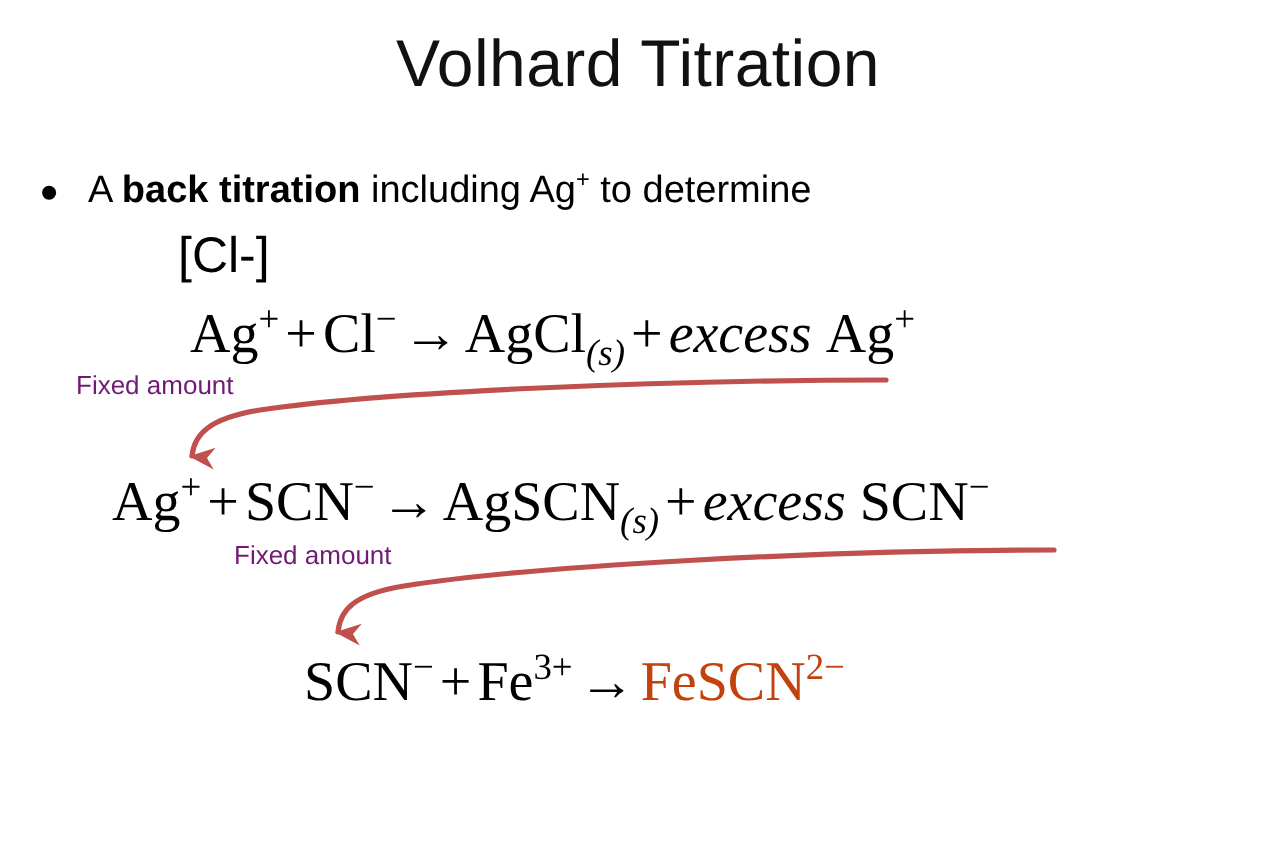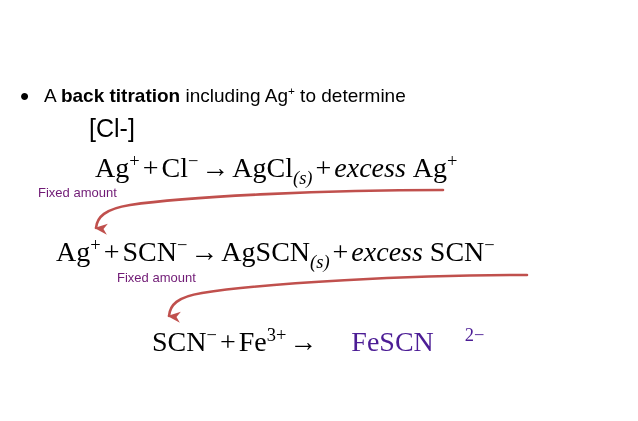--- a/index.html
+++ b/index.html
@@ -93,22 +93,21 @@
     line-height: 0;
     font-style: italic;
   }
   .equation .ital {
     font-style: italic;
   }
   .equation .op {
     padding: 0 3px;
   }
   .red-species {
-    color: #4c1d95;
-    margin-left: 31px;
+    color: #c2410c;
   }
 
   #eq1 { left: 95px;  top: 152px; }
   #eq2 { left: 56px;  top: 236px; }
   #eq3 { left: 152px; top: 326px; }
 
   
   .fixed-label {
     position: absolute;
     font-family: "Liberation Sans", sans-serif;
@@ -128,20 +127,21 @@
     width: 638px;
     height: 421px;
     pointer-events: none;
   }
 </style>
 </head>
 <body>
 
 <div id="slide">
 
+  <div id="title">Volhard Titration</div>
 
   <div id="bullet-block">
     <div class="bullet-row">
       <span class="bullet-dot">•</span>
       <span class="bullet-text"><span>A </span><b>back titration</b><span> including Ag</span><span class="sup-small">+</span><span> to determine</span></span>
     </div>
   </div>
   <div id="bullet-line2">[Cl-]</div>
 
   <div id="eq1" class="equation"><span>Ag</span><span class="sup">+</span><span class="op">+</span><span>Cl</span><span class="sup">−</span><span class="op">→</span><span>AgCl</span><span class="sub">(s)</span><span class="op">+</span><span class="ital">excess</span>&nbsp;<span>Ag</span><span class="sup">+</span></div>

